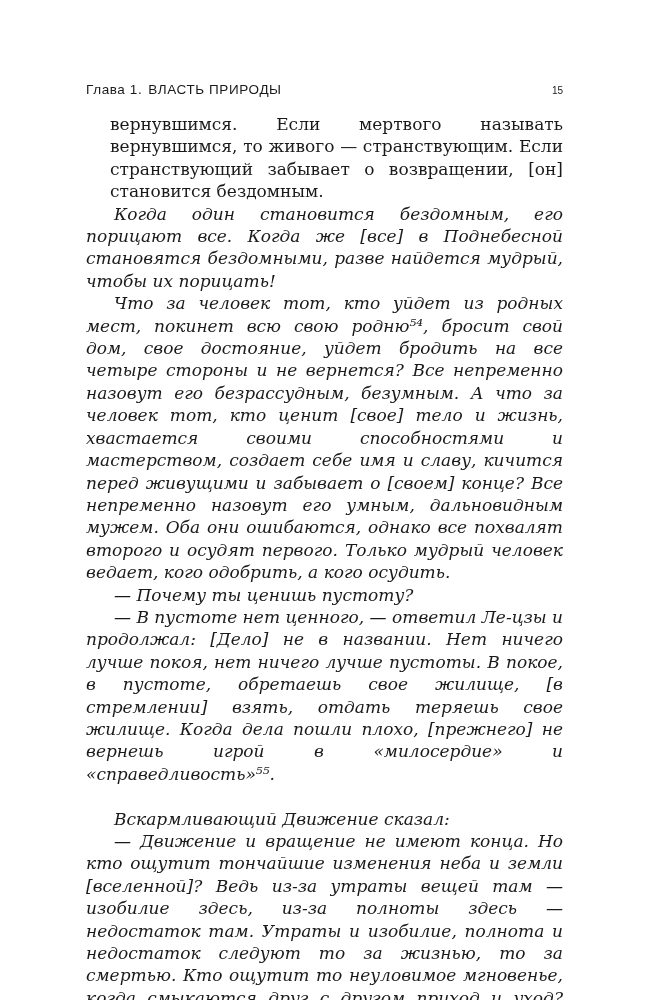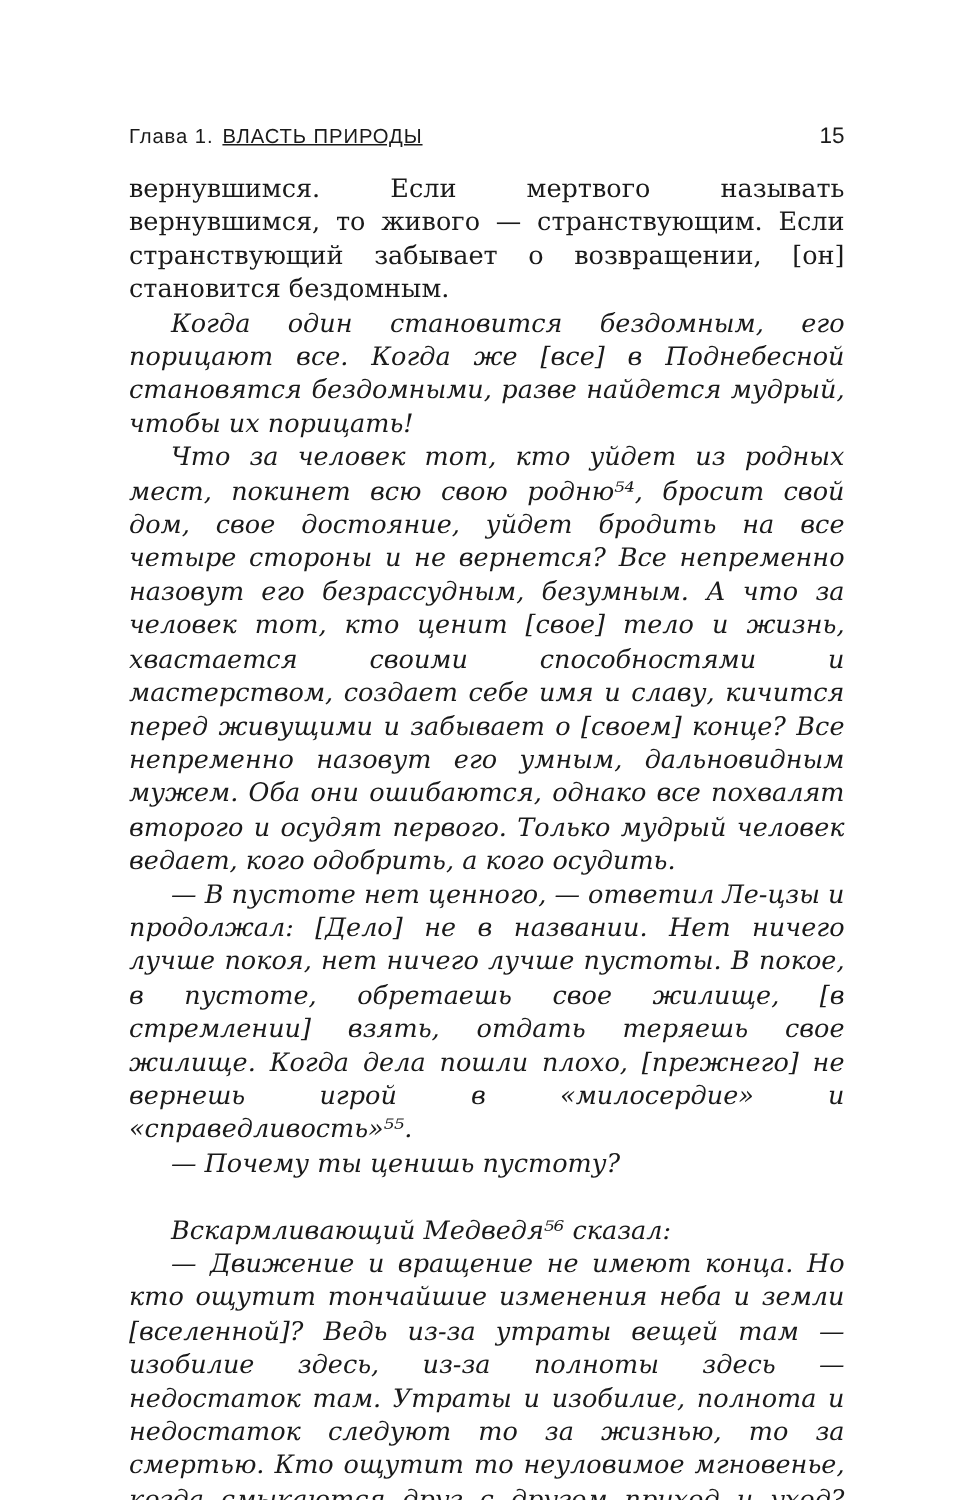--- a/index.html
+++ b/index.html
@@ -30,42 +30,42 @@
     letter-spacing: 0.6px;
     color: #1a1a1a;
     margin-bottom: 16px;
   }
   .chapter-label {
     font-weight: normal;
     margin-right: 6px;
   }
   .chapter-title {
     font-weight: normal;
-    text-decoration: underline;
   }
   .page-number {
-    font-size: 15px;
+    font-size: 10px;
     letter-spacing: 0;
   }
   .body-text {
     font-size: 17px;
     line-height: 22.4px;
     text-align: justify;
     hyphens: auto;
     -webkit-hyphens: auto;
   }
   .body-text p {
     margin: 0;
   }
   .body-text p.indent {
     text-indent: 28px;
     font-style: italic;
   }
   .body-text p.no-indent {
     text-indent: 0;
+    margin-left: 24px;
   }
   .body-text p.space-before {
     margin-top: 22.4px;
   }
   .body-text p.continues {
     text-align-last: justify;
   }
 </style>
 </head>
 <body>
@@ -76,19 +76,19 @@
     <div class="head-left">
       <span class="chapter-label">Глава 1.</span><span class="chapter-title">ВЛАСТЬ ПРИРОДЫ</span>
     </div>
     <div class="page-number">15</div>
   </header>
 
   <main class="body-text" id="paragraphs">
       <p class="no-indent">вернувшимся. Если мертвого называть вернувшимся, то живого — странствующим. Если странствующий забывает о возвращении, [он] становится бездомным.</p>
       <p class="indent">Когда один становится бездомным, его порицают все. Когда же [все] в Поднебесной становятся бездомными, разве найдется мудрый, чтобы их порицать!</p>
       <p class="indent">Что за человек тот, кто уйдет из родных мест, покинет всю свою родню⁵⁴, бросит свой дом, свое достояние, уйдет бродить на все четыре стороны и не вернется? Все непременно назовут его безрассудным, безумным. А что за человек тот, кто ценит [свое] тело и жизнь, хвастается своими способностями и мастерством, создает себе имя и славу, кичится перед живущими и забывает о [своем] конце? Все непременно назовут его умным, дальновидным мужем. Оба они ошибаются, однако все похвалят второго и осудят первого. Только мудрый человек ведает, кого одобрить, а кого осудить.</p>
+      <p class="indent">— Почему ты ценишь пустоту?</p>
       <p class="indent">— В пустоте нет ценного, — ответил Ле-цзы и продолжал: [Дело] не в названии. Нет ничего лучше покоя, нет ничего лучше пустоты. В покое, в пустоте, обретаешь свое жилище, [в стремлении] взять, отдать теряешь свое жилище. Когда дела пошли плохо, [прежнего] не вернешь игрой в «милосердие» и «справедливость»⁵⁵.</p>
-      <p class="indent">— Почему ты ценишь пустоту?</p>
-      <p class="indent space-before">Вскармливающий Медведя⁵⁶ сказал:</p>
+      <p class="indent space-before">Вскармливающий Движение сказал:</p>
       <p class="indent continues">— Движение и вращение не имеют конца. Но кто ощутит тончайшие изменения неба и земли [вселенной]? Ведь из-за утраты вещей там — изобилие здесь, из-за полноты здесь — недостаток там. Утраты и изобилие, полнота и недостаток следуют то за жизнью, то за смертью. Кто ощутит то неуловимое мгновенье, когда смыкаются друг с другом приход и уход? Воздух &lt;эфир&gt; у каждого нарастает не сразу, форма [тело] у каждого утрачивается не сразу. Не ощущаешь, [когда] они созревают, [когда] они утрачиваются. Так же с каждым днем, от рождения</p>
     </main>
 
 </div>
 
 </body></html>

